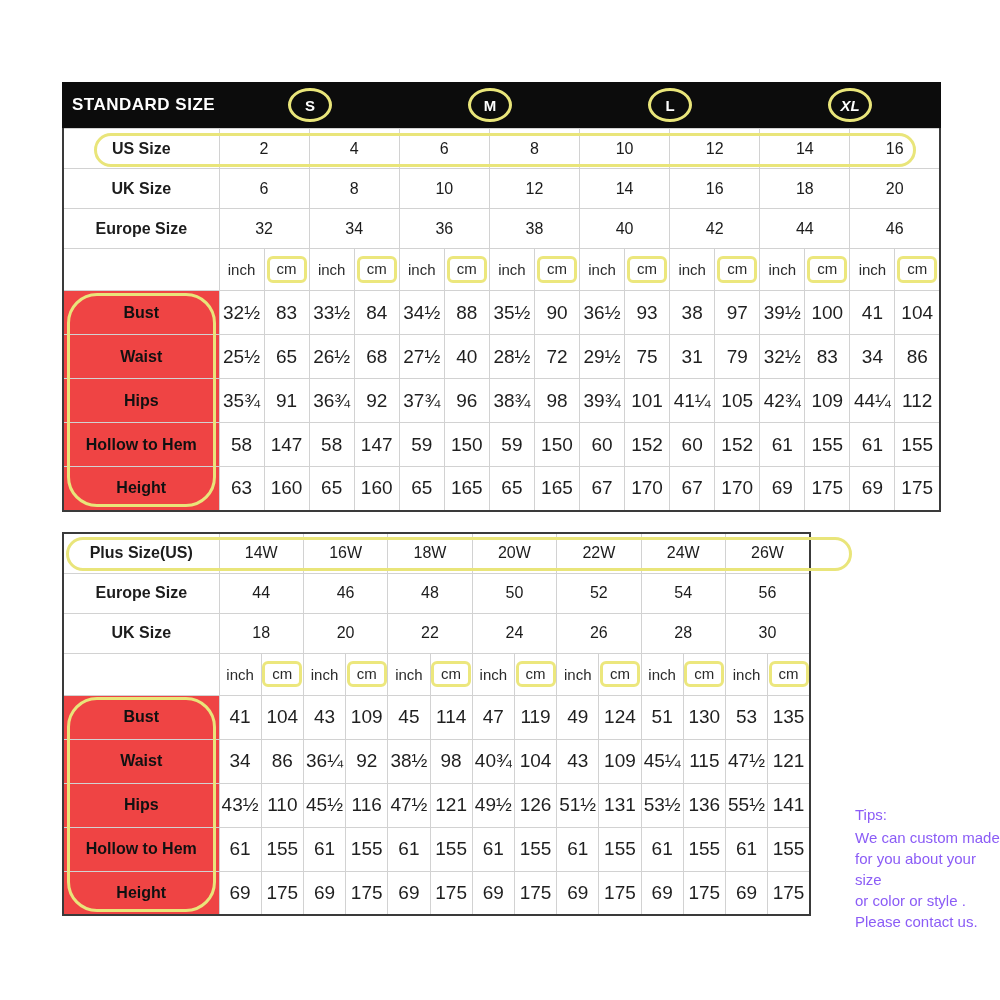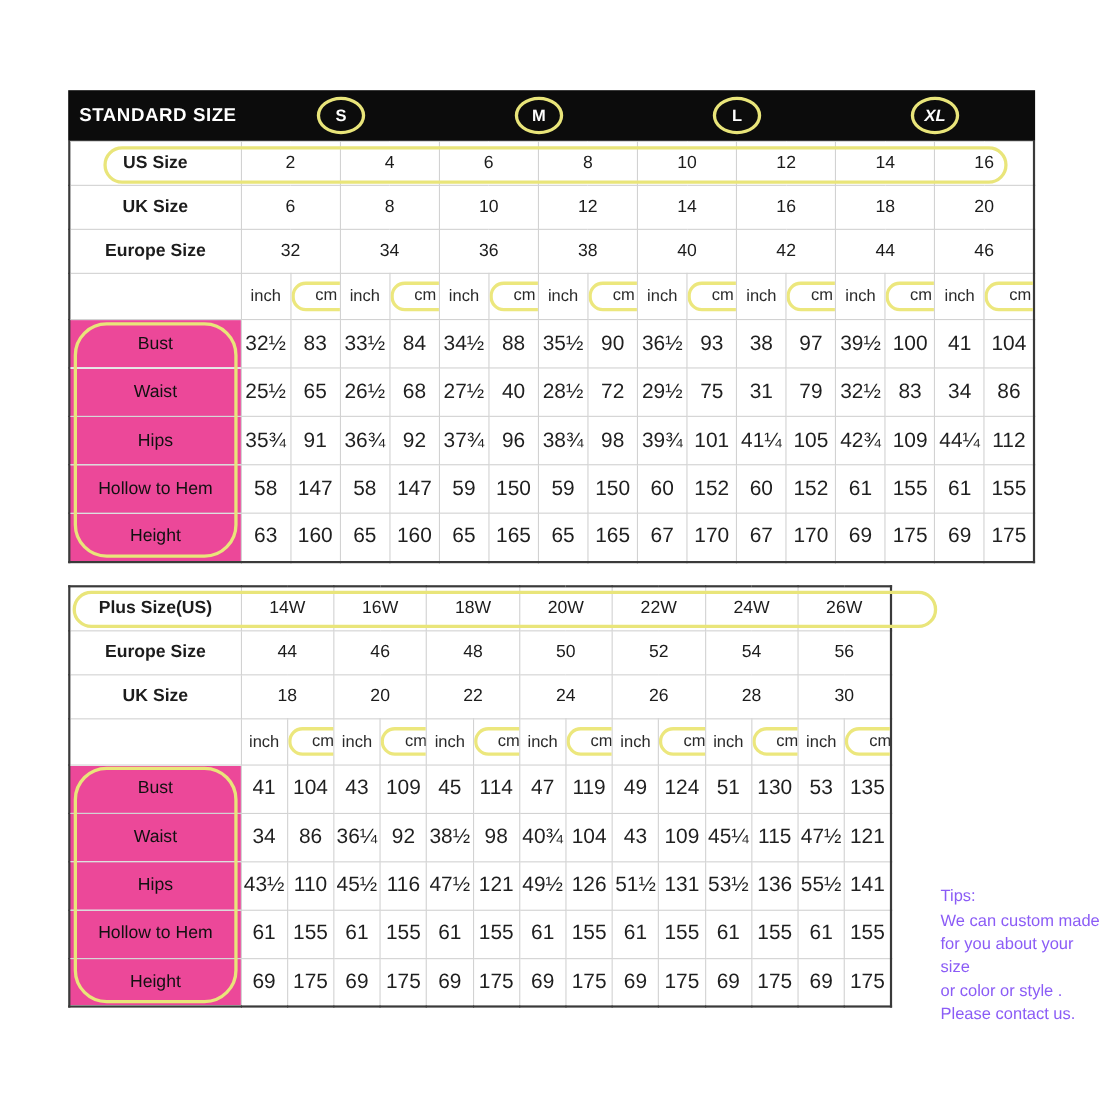--- a/index.html
+++ b/index.html
@@ -36,26 +36,26 @@
     border:1px solid #d2d2d2;text-align:center;vertical-align:middle;
     padding:0;box-sizing:border-box;overflow:hidden;white-space:nowrap;
   }
   tr.size-row{height:40px;}
   tr.size-row th{font-weight:bold;font-size:16px;}
   tr.size-row td{font-weight:normal;font-size:16px;}
   tr.unit-row{height:42px;}
   tr.unit-row td{font-size:15px;color:#2a2a2a;}
   tr.measure-row{height:44px;}
   tr.measure-row th{
-    background:#ec4899;font-weight:normal;font-size:16px;color:#111111;
+    background:#ef4444;font-weight:bold;font-size:16px;color:#111111;
   }
   tr.measure-row td{font-size:19px;color:#1f1f1f;}
   .cm-box{
-    display:inline-block;border:3px solid #ece77d;border-radius:13px;
-    padding:2px 19px;line-height:1.1;
+    display:inline-block;border:3px solid #ece77d;border-radius:6px;
+    padding:2px 7px;line-height:1.1;
   }
 
   
   .hl-overlay{
     position:absolute;border:3px solid #e9e57a;pointer-events:none;
     box-sizing:border-box;background:transparent;
   }
   #hl-us-row{left:94px;top:133px;width:822px;height:34px;border-radius:17px;}
   #hl-standard-labels{left:67px;top:293px;width:149px;height:214px;border-radius:30px;}
   #hl-plus-row{left:66px;top:537px;width:786px;height:34px;border-radius:17px;}

